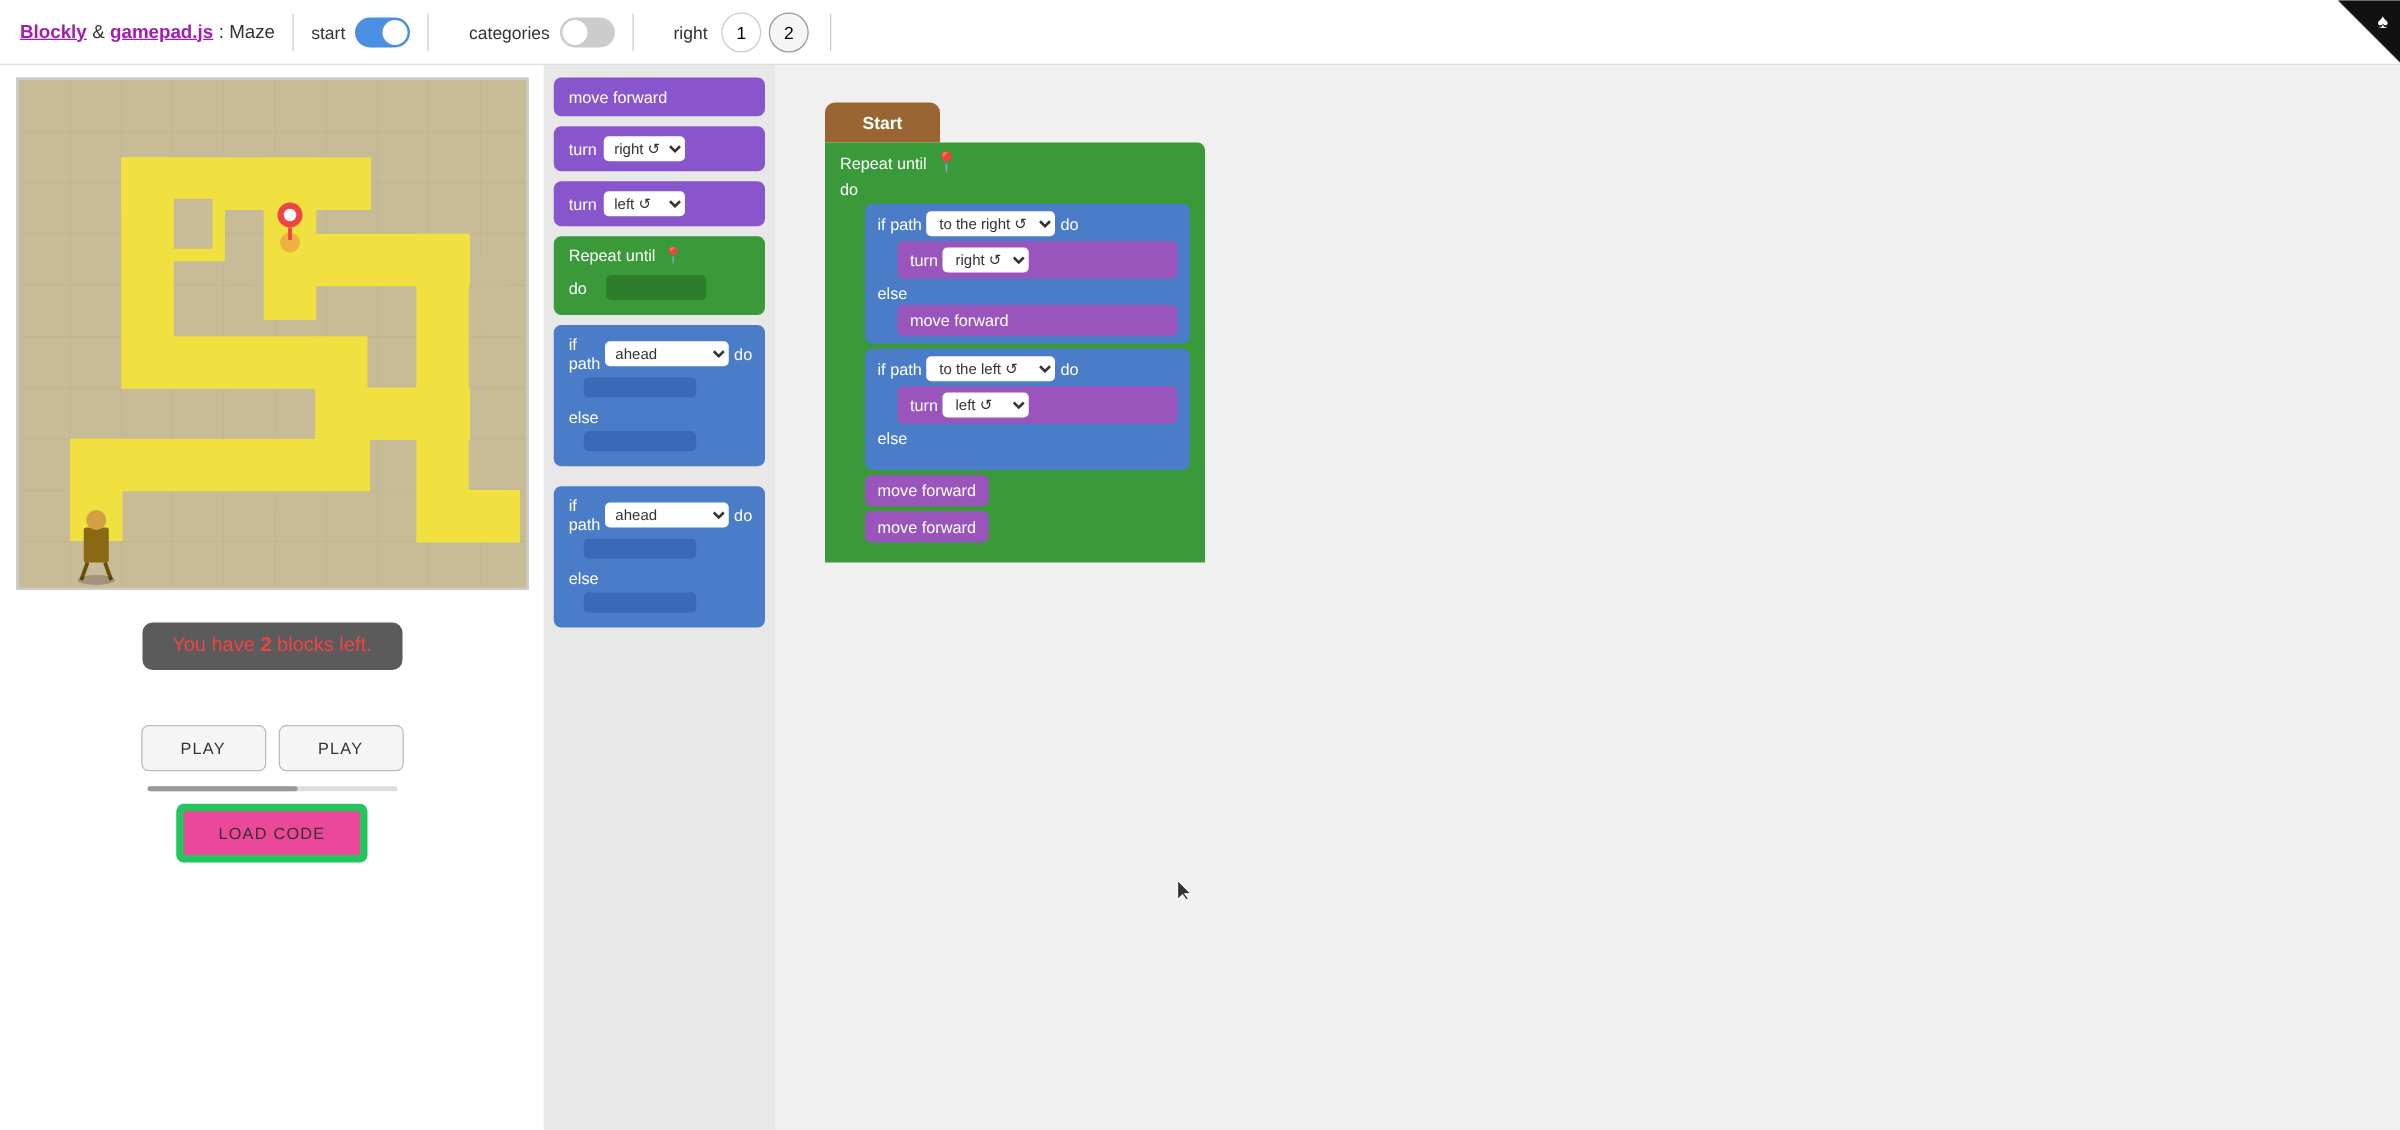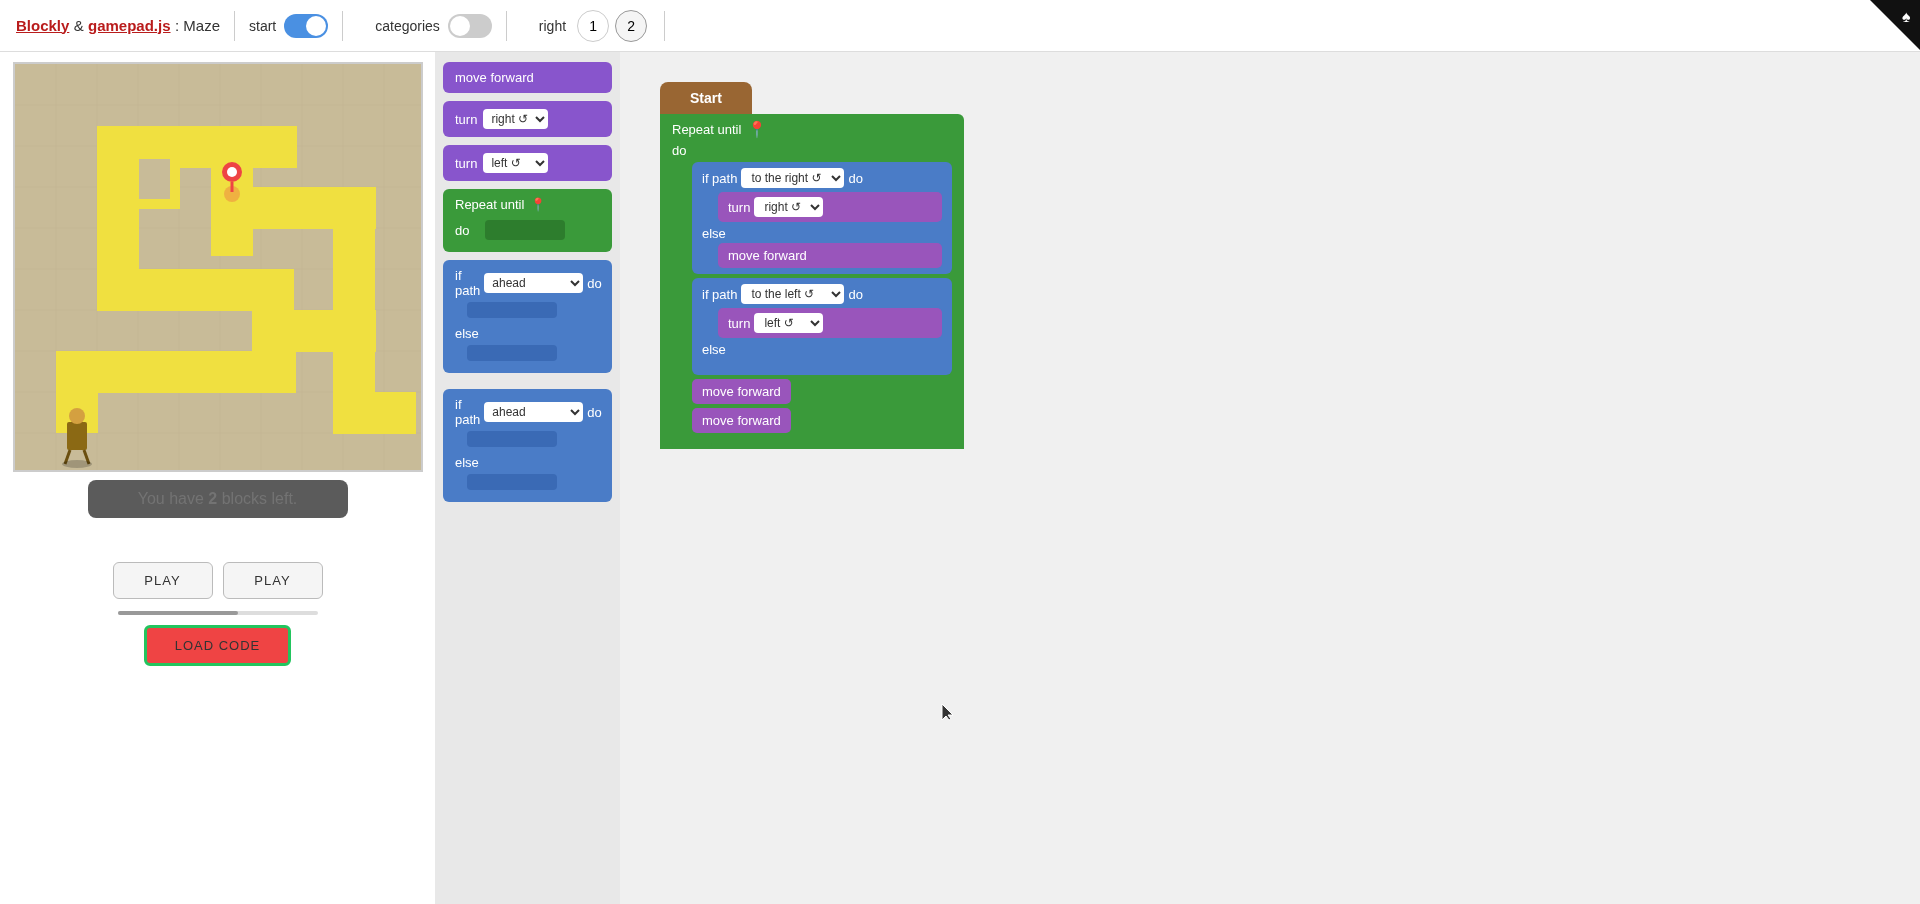--- a/index.html
+++ b/index.html
@@ -5,21 +5,21 @@
     * { box-sizing: border-box; margin: 0; padding: 0; }
     body { font-family: Arial, sans-serif; background: #fff; width: 1920px; height: 904px; overflow: hidden; }
 
     
     #header {
       display: flex; align-items: center;
       padding: 0 16px; height: 52px;
       border-bottom: 1px solid #ddd;
       background: #fff;
     }
-    #header .brand a { color: #b91c1c; font-size: 15px; font-weight: bold; }
+    #header .brand a { color: #a21caf; font-size: 15px; font-weight: bold; }
     #header .brand span { color: #333; font-size: 15px; }
     #header .sep { width: 1px; height: 30px; background: #ccc; margin: 0 14px; }
     #header .start-label { font-size: 14px; color: #333; margin-right: 8px; }
     .toggle-switch {
       width: 44px; height: 24px; background: #4a90e2; border-radius: 12px;
       position: relative; cursor: pointer;
     }
     .toggle-switch::after {
       content: ''; position: absolute; right: 2px; top: 2px;
       width: 20px; height: 20px; background: #fff; border-radius: 50%;
@@ -46,41 +46,41 @@
     
     #left-panel {
       width: 435px; padding: 10px; background: #fff;
       display: flex; flex-direction: column; align-items: center;
     }
     #maze-container {
       width: 410px; height: 410px; border: 2px solid #ccc;
       background: #d4c9a8; position: relative; overflow: hidden;
     }
     #status-bar {
-      margin-top: 8px; background: rgba(50,50,50,0.8); color: #737373;
+      margin-top: 26px; background: rgba(50,50,50,0.8); color: #ef4444;
       border-radius: 8px; padding: 10px 18px; font-size: 16px;
-      width: 260px; text-align: center;
+      width: 208px; text-align: center;
     }
     #status-bar strong { font-weight: bold; }
 
     
     #controls {
       margin-top: 44px; display: flex; flex-direction: column;
       align-items: center; gap: 10px;
     }
     .ctrl-row { display: flex; gap: 10px; }
     .ctrl-btn {
       padding: 10px 28px; border: 1px solid #bbb; border-radius: 6px;
       background: #f5f5f5; cursor: pointer; font-size: 13px;
       letter-spacing: 1px; color: #333;
       min-width: 100px; text-align: center;
     }
     .load-btn {
-      padding: 10px 28px; border: 3px solid #22c55e; border-radius: 6px;
-      background: #ef4444; cursor: pointer; font-size: 13px;
+      padding: 10px 28px; border: 6px solid #22c55e; border-radius: 6px;
+      background: #ec4899; cursor: pointer; font-size: 13px;
       letter-spacing: 1px; color: #333;
     }
     .progress-bar {
       width: 200px; height: 4px; background: #ddd; border-radius: 2px; margin-top: 2px;
     }
     .progress-fill { height: 100%; width: 60%; background: #999; border-radius: 2px; }
 
     
     #toolbox {
       width: 185px; background: #e8e8e8; padding: 10px 8px;

